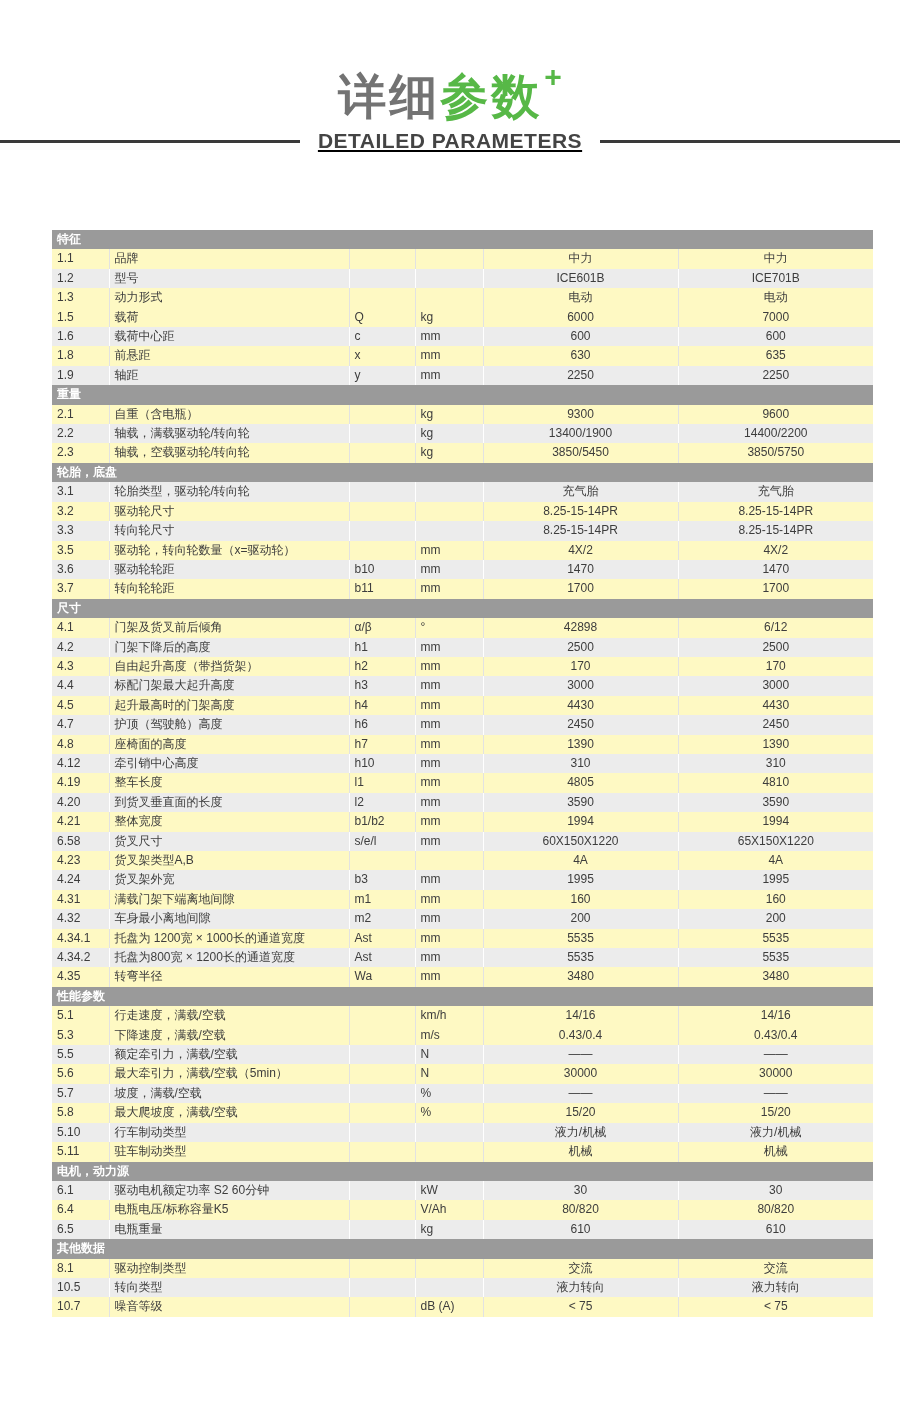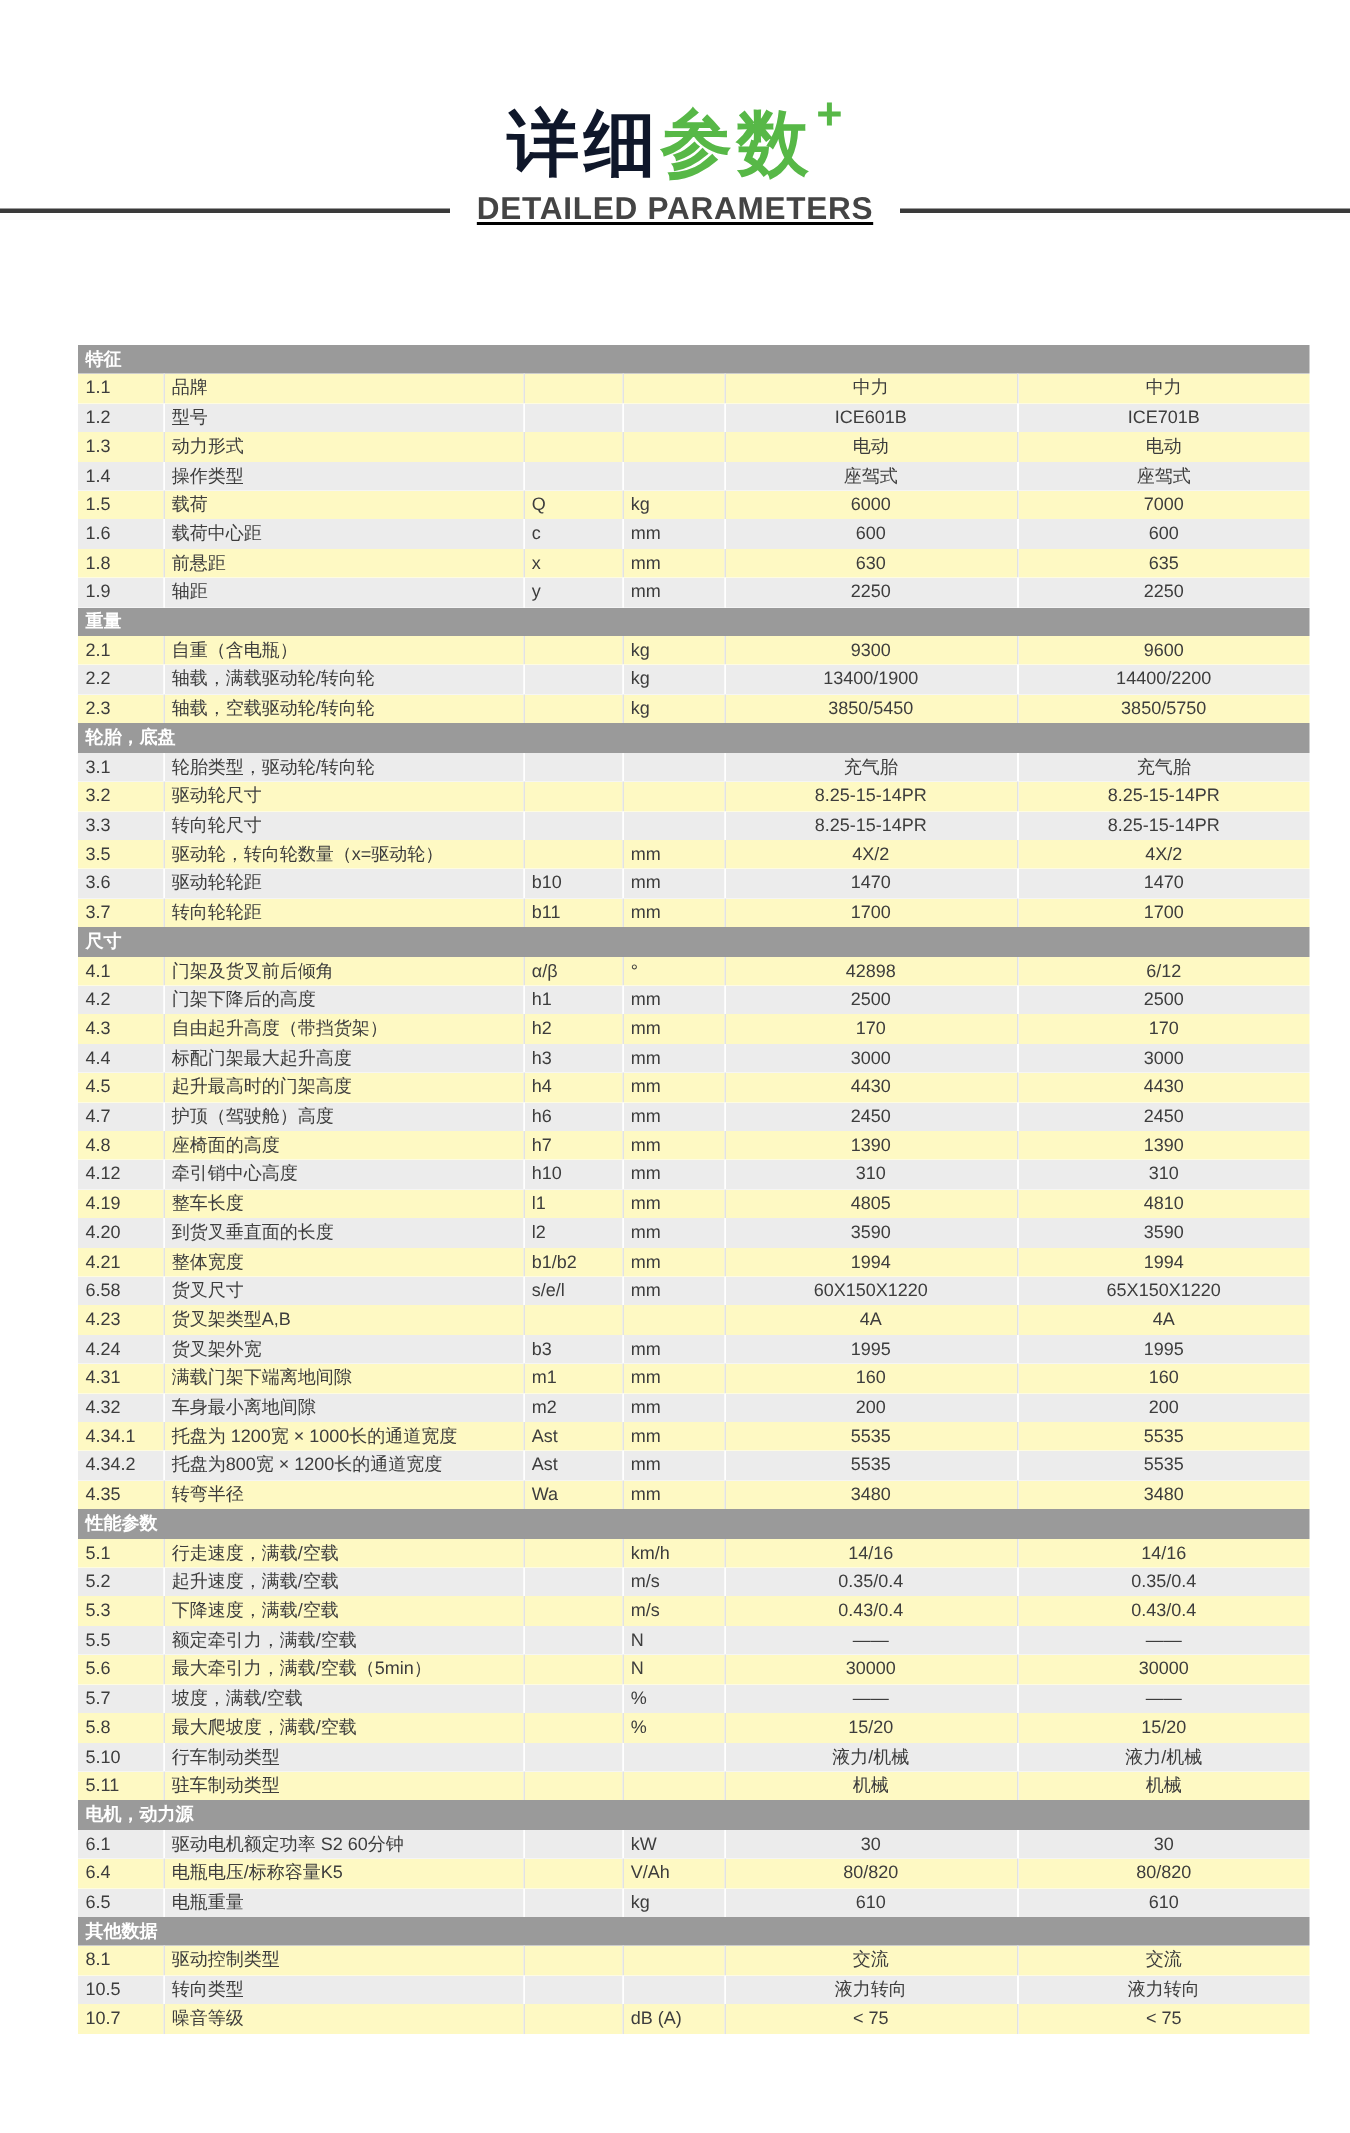--- a/index.html
+++ b/index.html
@@ -14,21 +14,21 @@
   }
   
   .title-wrap {
     padding-top: 60px;
     text-align: center;
     white-space: nowrap;
   }
   .title-black {
     font-size: 48px;
     font-weight: 800;
-    color: #0f172a;
+    color: #737373;
     letter-spacing: 3px;
   }
   .title-green {
     font-size: 48px;
     font-weight: 700;
     color: #57b847;
     letter-spacing: 3px;
   }
   .title-plus {
     font-size: 30px;
@@ -145,28 +145,20 @@
             <td class="col-v2">ICE701B</td>
           </tr>
           <tr class="row white">
             <td class="col-id">1.3</td>
             <td class="col-name">动力形式</td>
             <td class="col-symbol"></td>
             <td class="col-unit"></td>
             <td class="col-v1">电动</td>
             <td class="col-v2">电动</td>
           </tr>
-          <tr class="row gray">
-            <td class="col-id">1.4</td>
-            <td class="col-name">操作类型</td>
-            <td class="col-symbol"></td>
-            <td class="col-unit"></td>
-            <td class="col-v1">座驾式</td>
-            <td class="col-v2">座驾式</td>
-          </tr>
           <tr class="row white">
             <td class="col-id">1.5</td>
             <td class="col-name">载荷</td>
             <td class="col-symbol">Q</td>
             <td class="col-unit">kg</td>
             <td class="col-v1">6000</td>
             <td class="col-v2">7000</td>
           </tr>
           <tr class="row gray">
             <td class="col-id">1.6</td>
@@ -437,28 +429,20 @@
             <td colspan="6">性能参数</td>
           </tr>
           <tr class="row white">
             <td class="col-id">5.1</td>
             <td class="col-name">行走速度，满载/空载</td>
             <td class="col-symbol"></td>
             <td class="col-unit">km/h</td>
             <td class="col-v1">14/16</td>
             <td class="col-v2">14/16</td>
           </tr>
-          <tr class="row gray">
-            <td class="col-id">5.2</td>
-            <td class="col-name">起升速度，满载/空载</td>
-            <td class="col-symbol"></td>
-            <td class="col-unit">m/s</td>
-            <td class="col-v1">0.35/0.4</td>
-            <td class="col-v2">0.35/0.4</td>
-          </tr>
           <tr class="row white">
             <td class="col-id">5.3</td>
             <td class="col-name">下降速度，满载/空载</td>
             <td class="col-symbol"></td>
             <td class="col-unit">m/s</td>
             <td class="col-v1">0.43/0.4</td>
             <td class="col-v2">0.43/0.4</td>
           </tr>
           <tr class="row gray">
             <td class="col-id">5.5</td>

